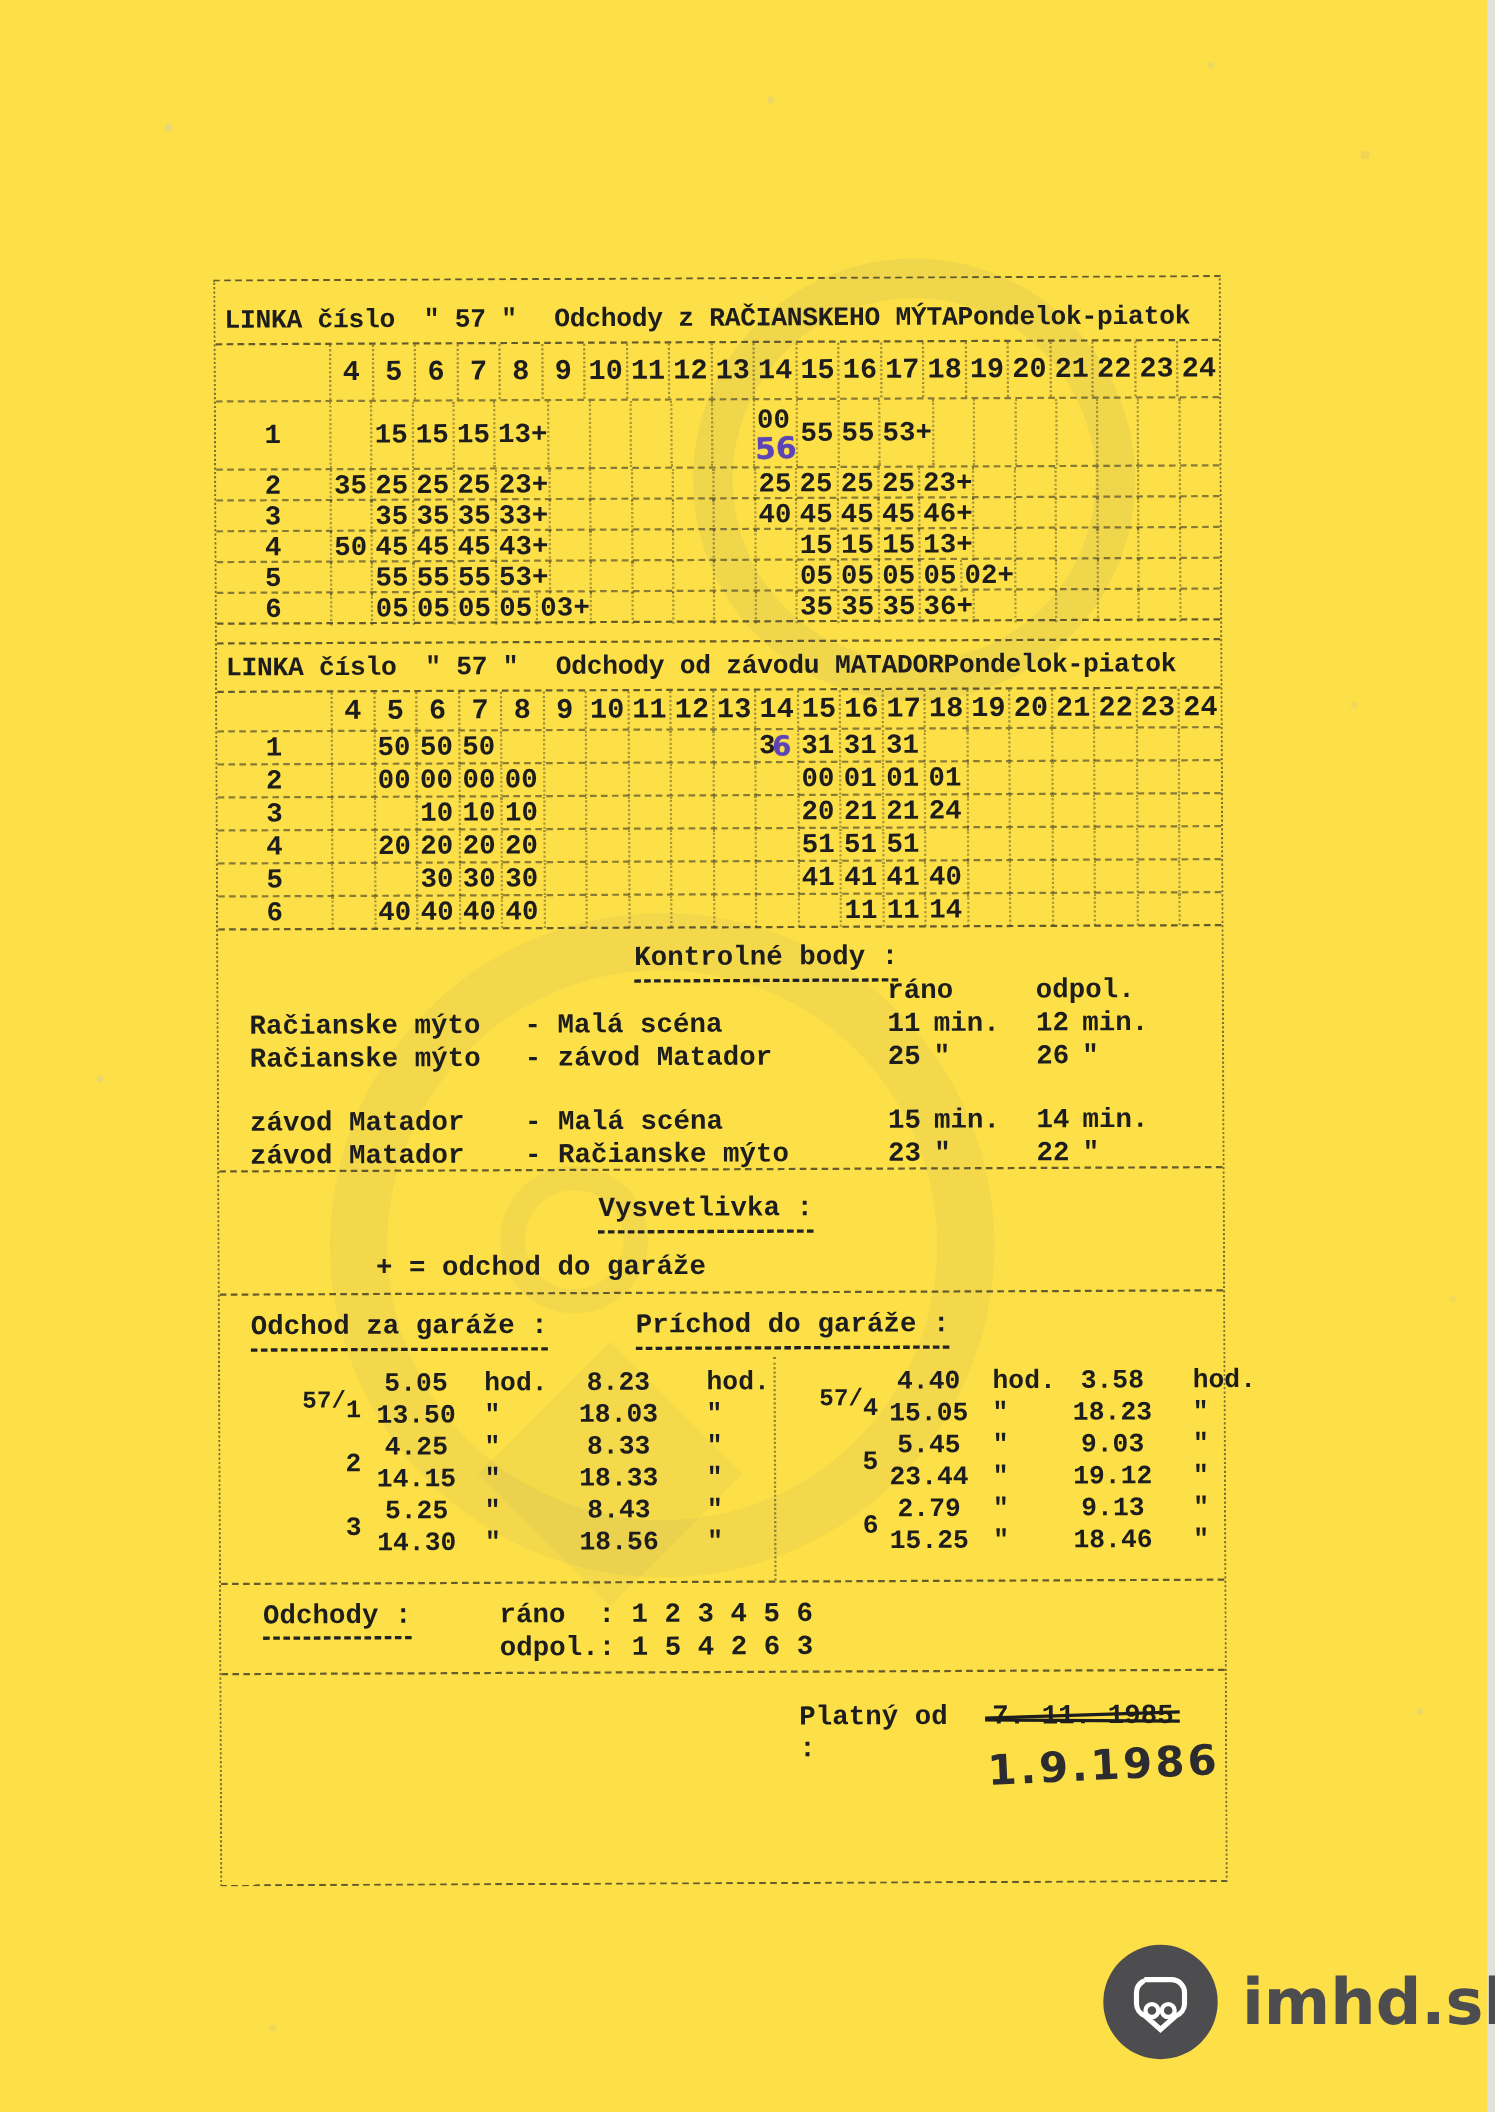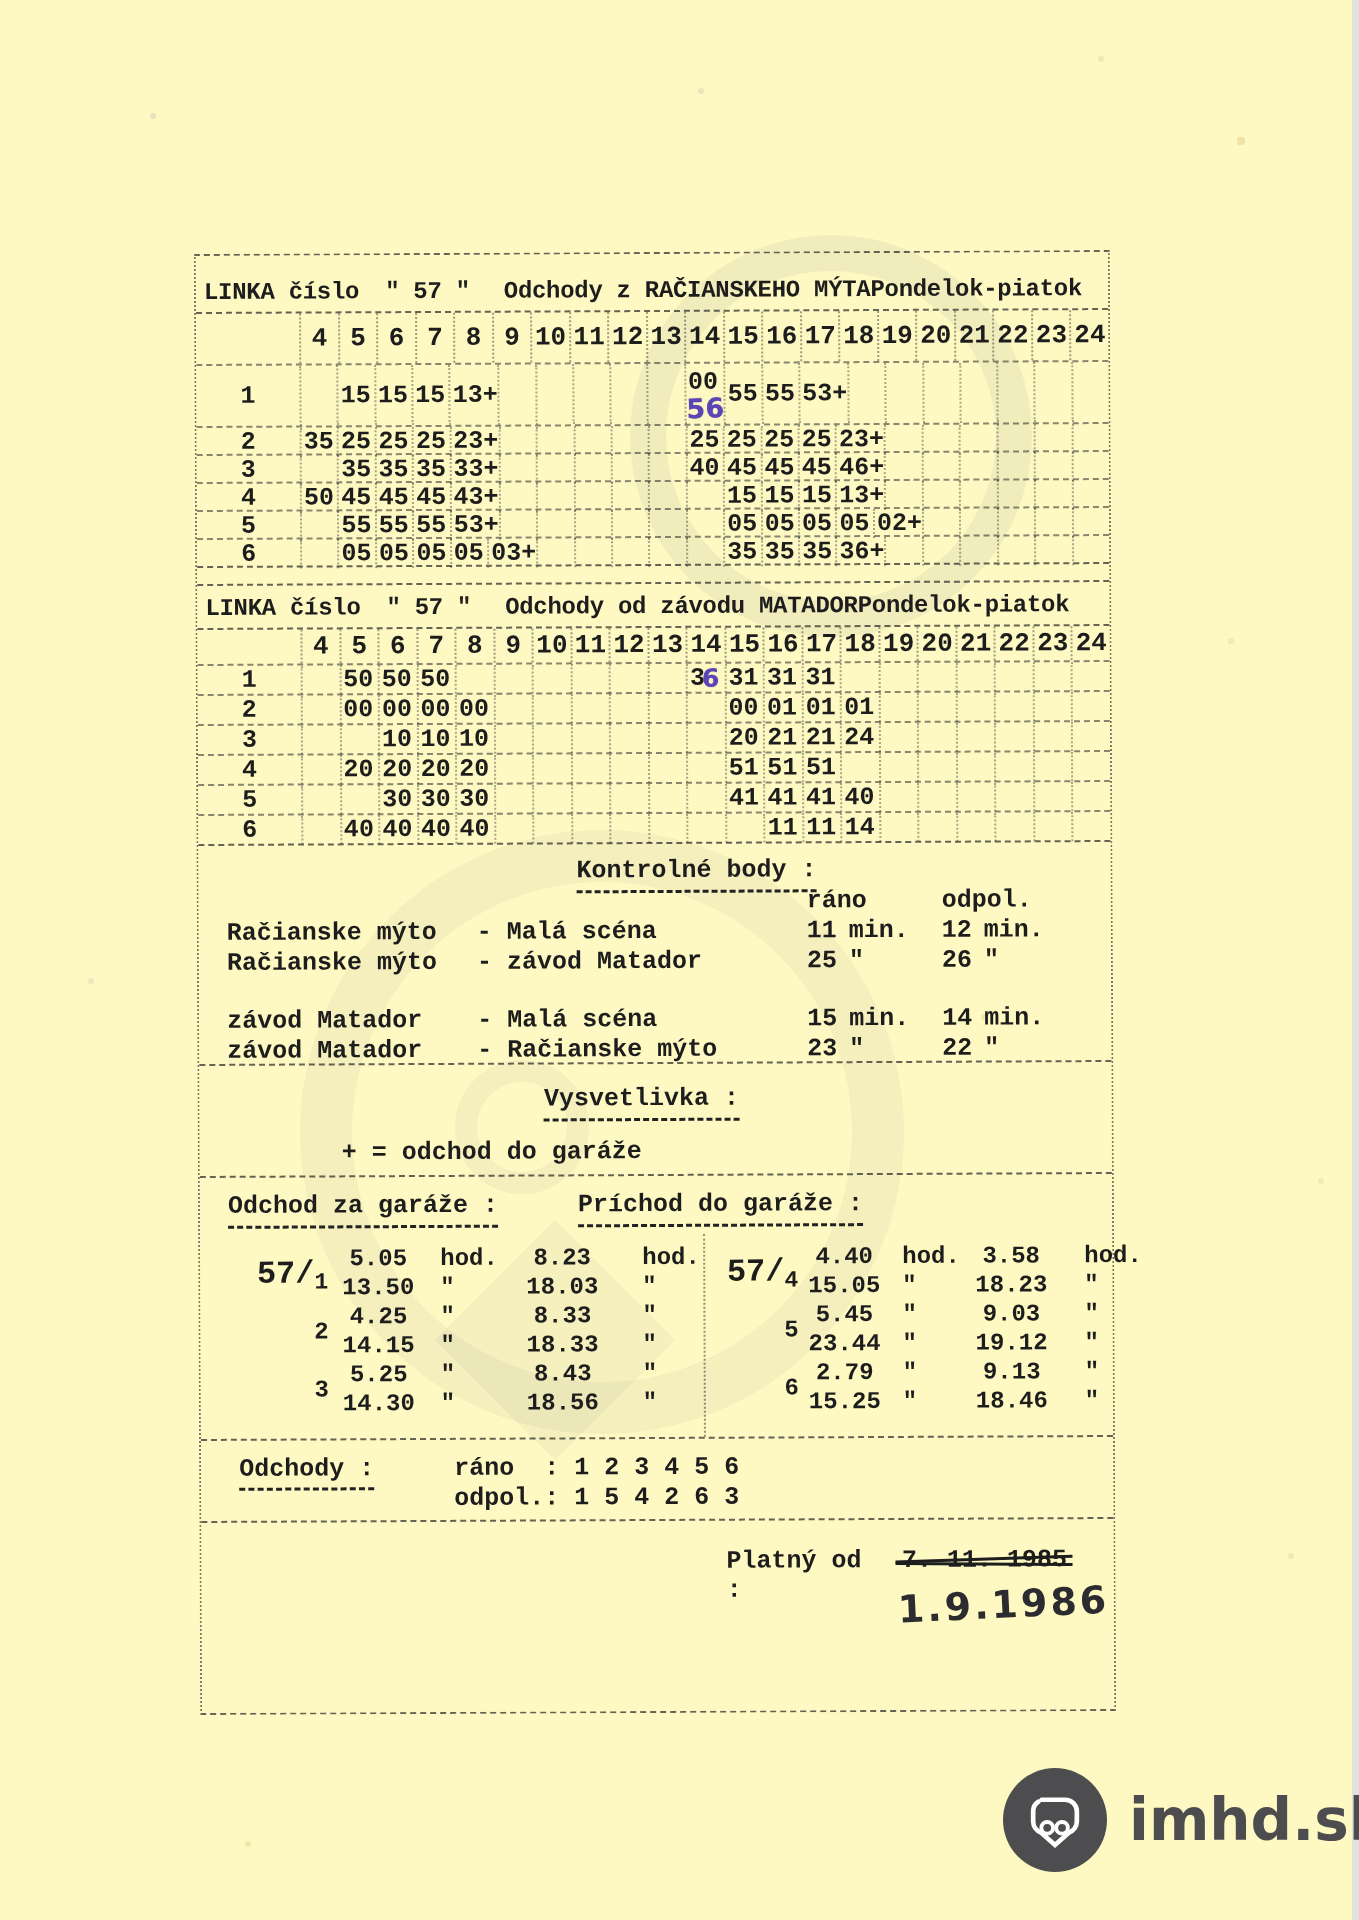--- a/index.html
+++ b/index.html
@@ -1,17 +1,17 @@
 <!DOCTYPE html>
 <html><head>
 <meta charset="utf-8">
 <style>
   html,body{margin:0;padding:0;}
   body{background:#d9d9d6;}
-  .page{position:relative;width:1359px;height:1920px;background:#fef9c3;overflow:hidden;
+  .page{position:relative;width:1359px;height:1920px;background:#fde047;overflow:hidden;
         font-family:"Liberation Mono","DejaVu Sans Mono",monospace;font-weight:700;color:#1d1d1d;}
   .edge-strip{position:absolute;right:0;top:0;width:7px;height:100%;background:#e2e1de;}
   .specks{position:absolute;left:0;top:0;width:2px;height:2px;border-radius:50%;background:transparent;
     box-shadow:1240px 140px 0 3px rgba(215,190,105,.35),1100px 58px 0 2px rgba(205,200,150,.35),
     983px 1016px 0 2px rgba(215,190,105,.3),152px 115px 0 2px rgba(200,200,190,.45),
     247px 1843px 0 2px rgba(210,195,120,.3),1320px 1180px 0 2px rgba(210,195,120,.25),
     700px 90px 0 2px rgba(200,195,170,.35),1230px 640px 0 2px rgba(215,200,140,.3),
     90px 980px 0 2px rgba(200,198,180,.35),1290px 1555px 0 2px rgba(205,200,160,.3);}
   
   .wm-ring1{position:absolute;left:630px;top:235px;width:330px;height:330px;border-radius:50%;
@@ -82,21 +82,21 @@
   .gar-h{border-bottom:3px dashed #222;padding-bottom:5px;font-size:25px;}
   .gar-h1{margin-left:28px;}
   .gar-h2{margin-left:80px;}
   .gar-divider{position:absolute;left:503px;top:58px;bottom:0;border-left:2px dotted rgba(40,40,40,.5);}
   .gar-cols{display:flex;margin-top:16px;}
   .gar-col-left{width:503px;box-sizing:border-box;padding-left:28px;}
   .gar-col-right{flex:1;padding-left:14px;}
   .gar-pair{display:flex;}
   .gar-label{width:100px;display:flex;align-items:center;justify-content:flex-end;}
   .gar-col-right .gar-label{width:88px;}
-  .gar-prefix{font-size:32px;}
+  .gar-prefix{font-size:22px;}
   .gar-num-sub{font-size:23px;position:relative;top:9px;}
   .gar-rows{flex:1;}
   .gar-row{display:grid;grid-template-columns:100px 66px 136px 66px;height:29px;align-items:center;}
   .gar-col-right .gar-row{grid-template-columns:92px 60px 122px 56px;}
   .g-num{text-align:center;}
   .g-unit{padding-left:12px;}
 
   
   .poradie{height:82px;box-sizing:border-box;font-size:25px;}
   .po-grid{display:grid;grid-template-columns:215px 120px auto;padding-left:38px;padding-top:14px;}

